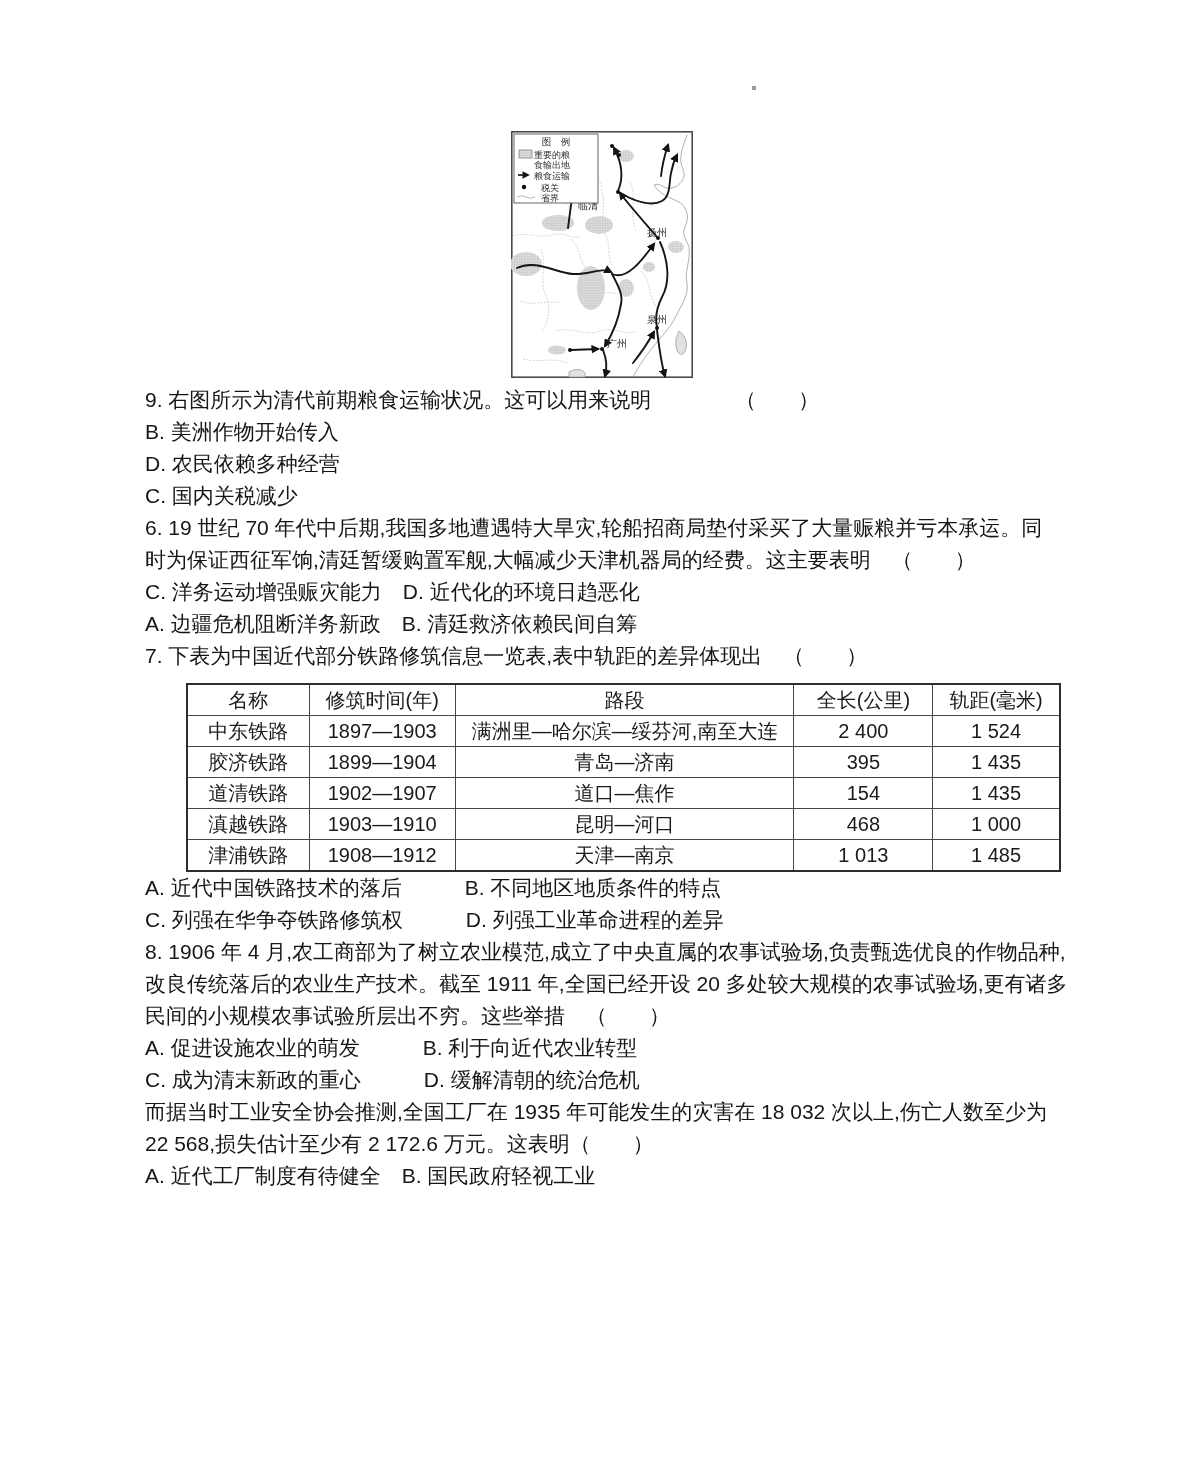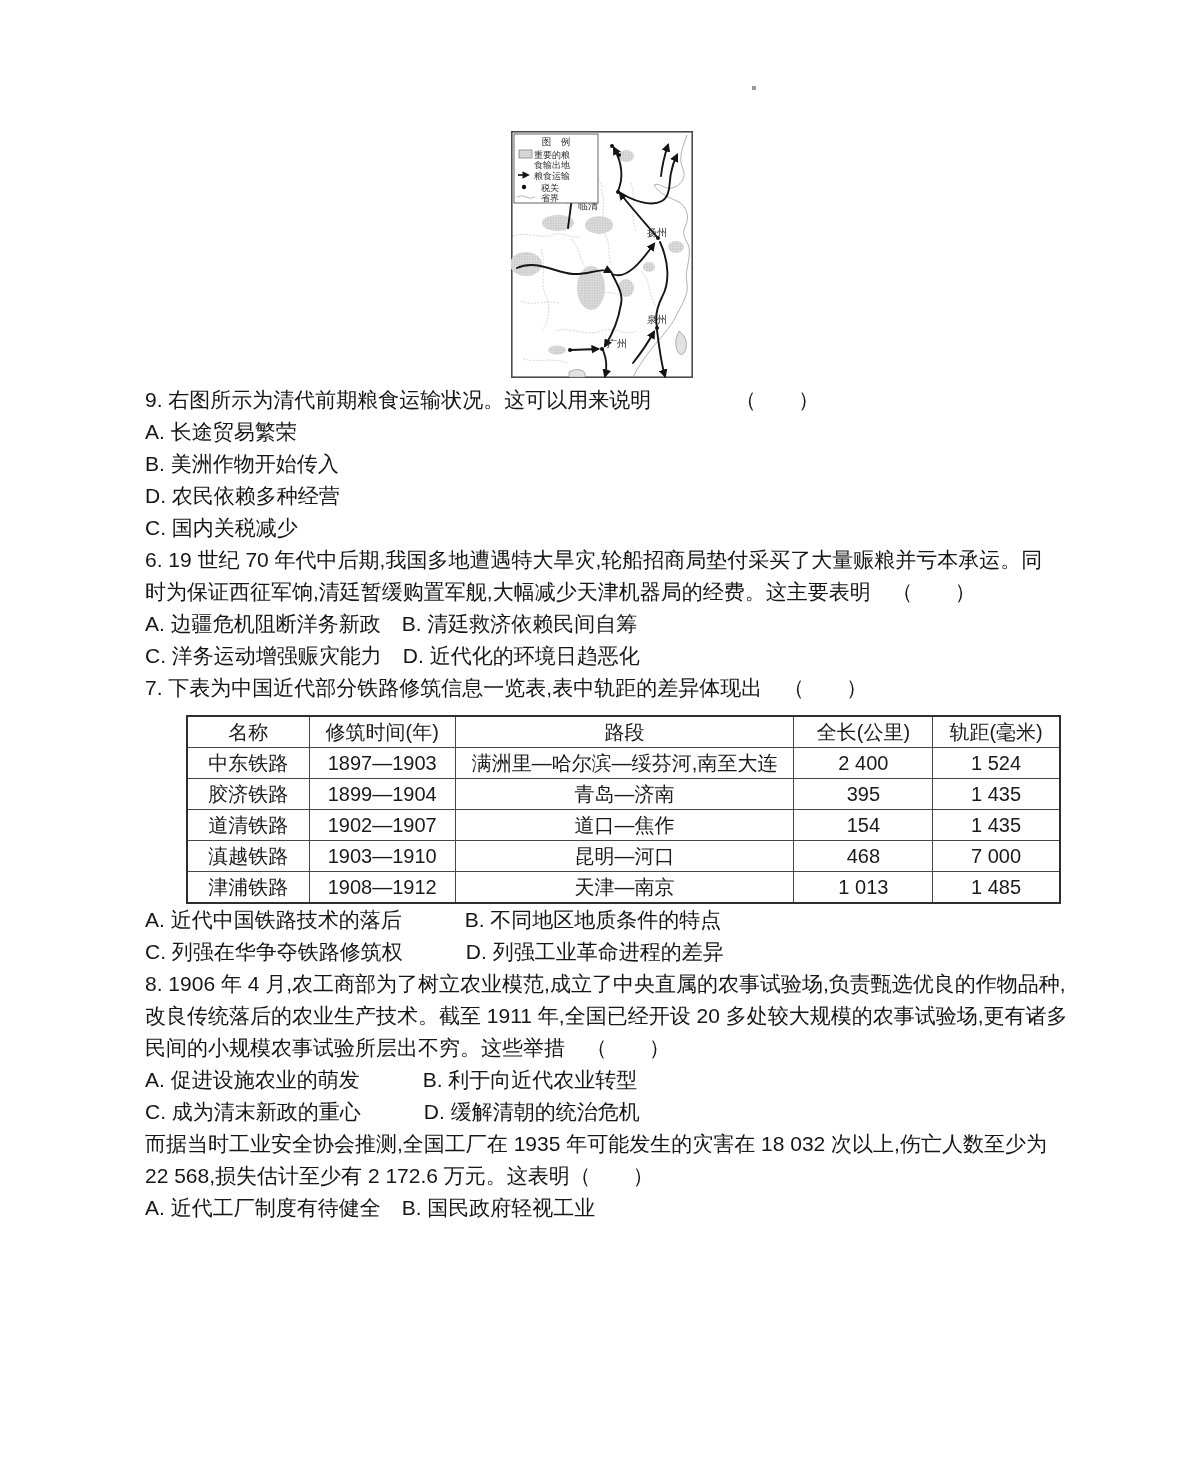--- a/index.html
+++ b/index.html
@@ -119,29 +119,28 @@
         <text x="30" y="60" font-size="9">税关</text>
         <path d="M6,66 q4,-2.5 9,0 t9,0" stroke="#999999" stroke-width="0.7" fill="none"></path>
         <text x="30" y="70" font-size="9">省界</text>
       </g>
     </svg>
   </div>
 
   <div class="content">
 
     <div class="line">9. 右图所示为清代前期粮食运输状况。这可以用来说明　　　　（　　）</div>
-    <div class="line">A. 长途贸易繁荣</div>
     <div class="line">B. 美洲作物开始传入</div>
     <div class="line">D. 农民依赖多种经营</div>
     <div class="line">C. 国内关税减少</div>
 
     <div class="line">6. 19 世纪 70 年代中后期,我国多地遭遇特大旱灾,轮船招商局垫付采买了大量赈粮并亏本承运。同</div>
     <div class="line">时为保证西征军饷,清廷暂缓购置军舰,大幅减少天津机器局的经费。这主要表明　（　　）</div>
+    <div class="line">C. 洋务运动增强赈灾能力　D. 近代化的环境日趋恶化</div>
     <div class="line">A. 边疆危机阻断洋务新政　B. 清廷救济依赖民间自筹</div>
-    <div class="line">C. 洋务运动增强赈灾能力　D. 近代化的环境日趋恶化</div>
 
     <div class="line">7. 下表为中国近代部分铁路修筑信息一览表,表中轨距的差异体现出　（　　）</div>
 
     <div class="tablewrap">
       <table class="rail">
         <colgroup>
           <col style="width:122px">
             <col style="width:144px">
             <col style="width:312px">
             <col style="width:139px">
@@ -176,21 +175,21 @@
             <td>1902—1907</td>
             <td>道口—焦作</td>
             <td>154</td>
             <td>1 435</td>
           </tr>
           <tr>
             <td>滇越铁路</td>
             <td>1903—1910</td>
             <td>昆明—河口</td>
             <td>468</td>
-            <td>7 000</td>
+            <td>1 000</td>
           </tr>
           <tr>
             <td>津浦铁路</td>
             <td>1908—1912</td>
             <td>天津—南京</td>
             <td>1 013</td>
             <td>1 485</td>
           </tr>
         </tbody>
       </table>

